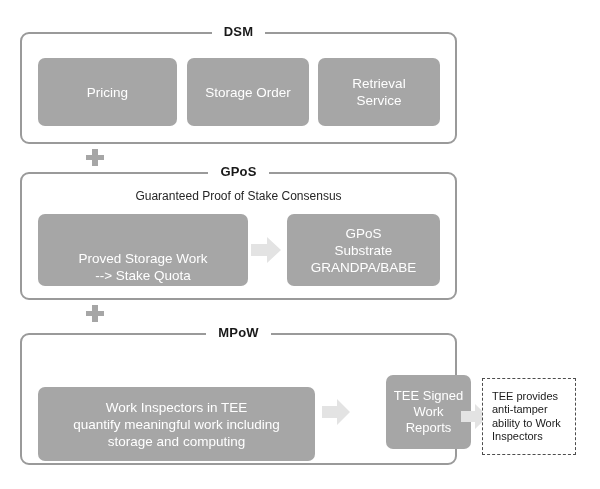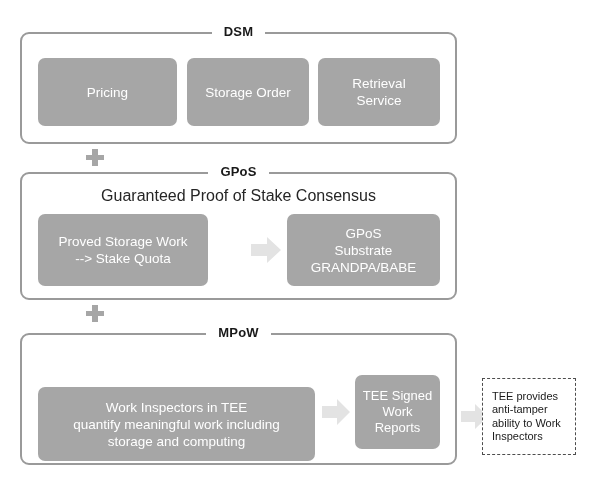--- a/index.html
+++ b/index.html
@@ -45,41 +45,41 @@
     font-weight: bold;
     color: #191919;
     line-height: 20px;
     letter-spacing: 0.2px;
   }
   .group-subtitle {
     position: absolute;
     left: 0;
     right: 0;
     text-align: center;
-    font-size: 16px;
+    font-size: 12px;
     color: #262626;
     line-height: 16px;
   }
 
   
   .gbox {
     position: absolute;
     box-sizing: border-box;
     background: #a6a6a6;
     border-radius: 7px;
     color: #ffffff;
     display: flex;
     align-items: center;
     justify-content: center;
     text-align: center;
     font-size: 13.5px;
     line-height: 17px;
     padding: 2px 6px;
   }
-  .gbox.small { font-size: 13px; line-height: 16px; }
+  .gbox.small { font-size: 13px; line-height: 16px; margin-left: 31px; }
 
   
   .dashbox {
     position: absolute;
     box-sizing: border-box;
     border: 1.5px dashed #4d4d4d;
     background: #ffffff;
     color: #1a1a1a;
     font-size: 11px;
     line-height: 13.5px;
@@ -149,21 +149,21 @@
     <div class="bar-h"></div>
     <div class="bar-v"></div>
   </div>
 
   <div class="group" style="left:20px; top:172px; width:437px; height:128px;">
     <div class="group-title">
       <span>GPoS</span>
     </div>
     <div class="group-subtitle" style="top:14px;">Guaranteed Proof of Stake Consensus</div>
 
-    <div class="gbox" style="left:16px; top:40px; width:170px; height:72px;">
+    <div class="gbox" style="left:16px; top:40px; width:210px; height:72px;align-items:flex-end;">
       <span style="white-space: pre-line;">Proved Storage Work
 --&gt; Stake Quota</span>
     </div>
 
     <div class="arrow" style="left:229px; top:63px; width:30px; height:26px;">
       <svg width="30" height="26" viewBox="0 0 30 26" xmlns="http://www.w3.org/2000/svg">
         <polygon points="0,7 16,7 16,0 30,13 16,26 16,19 0,19" fill="#e3e3e3"></polygon>
       </svg>
     </div>
 

